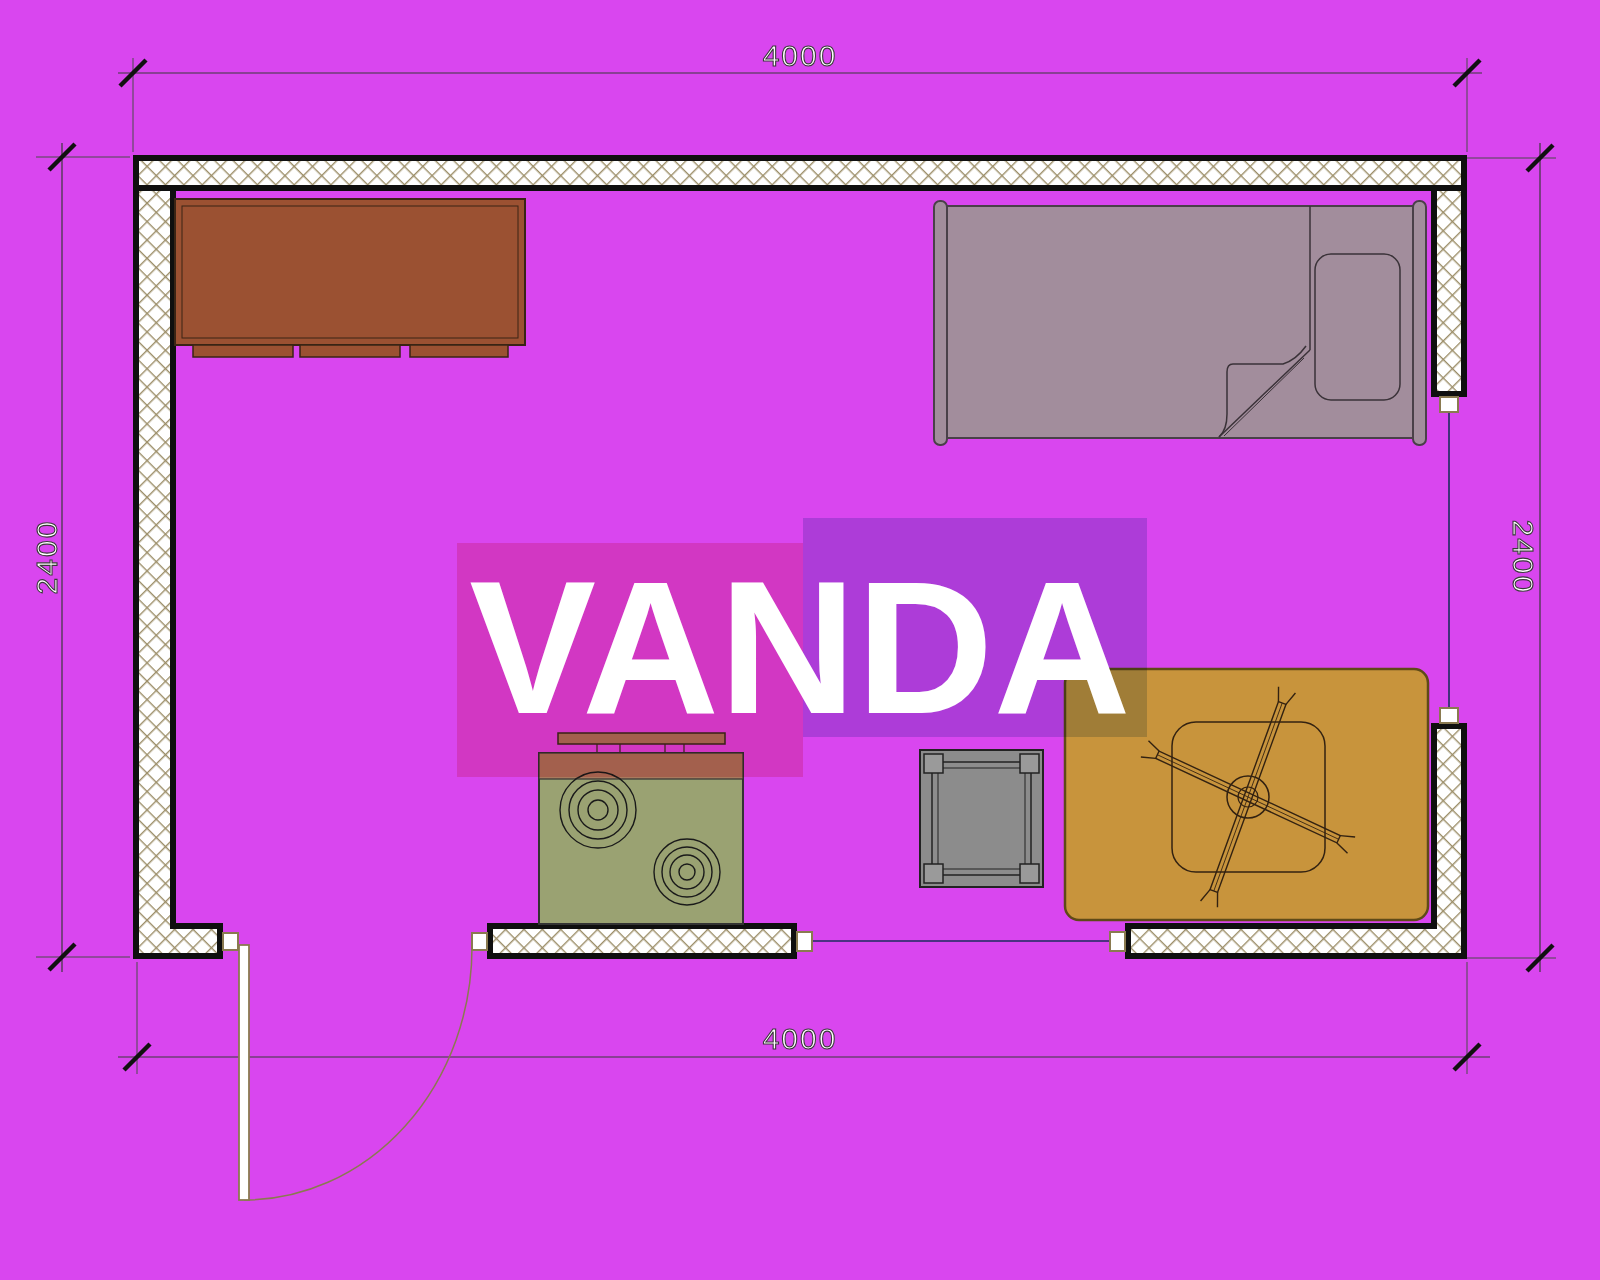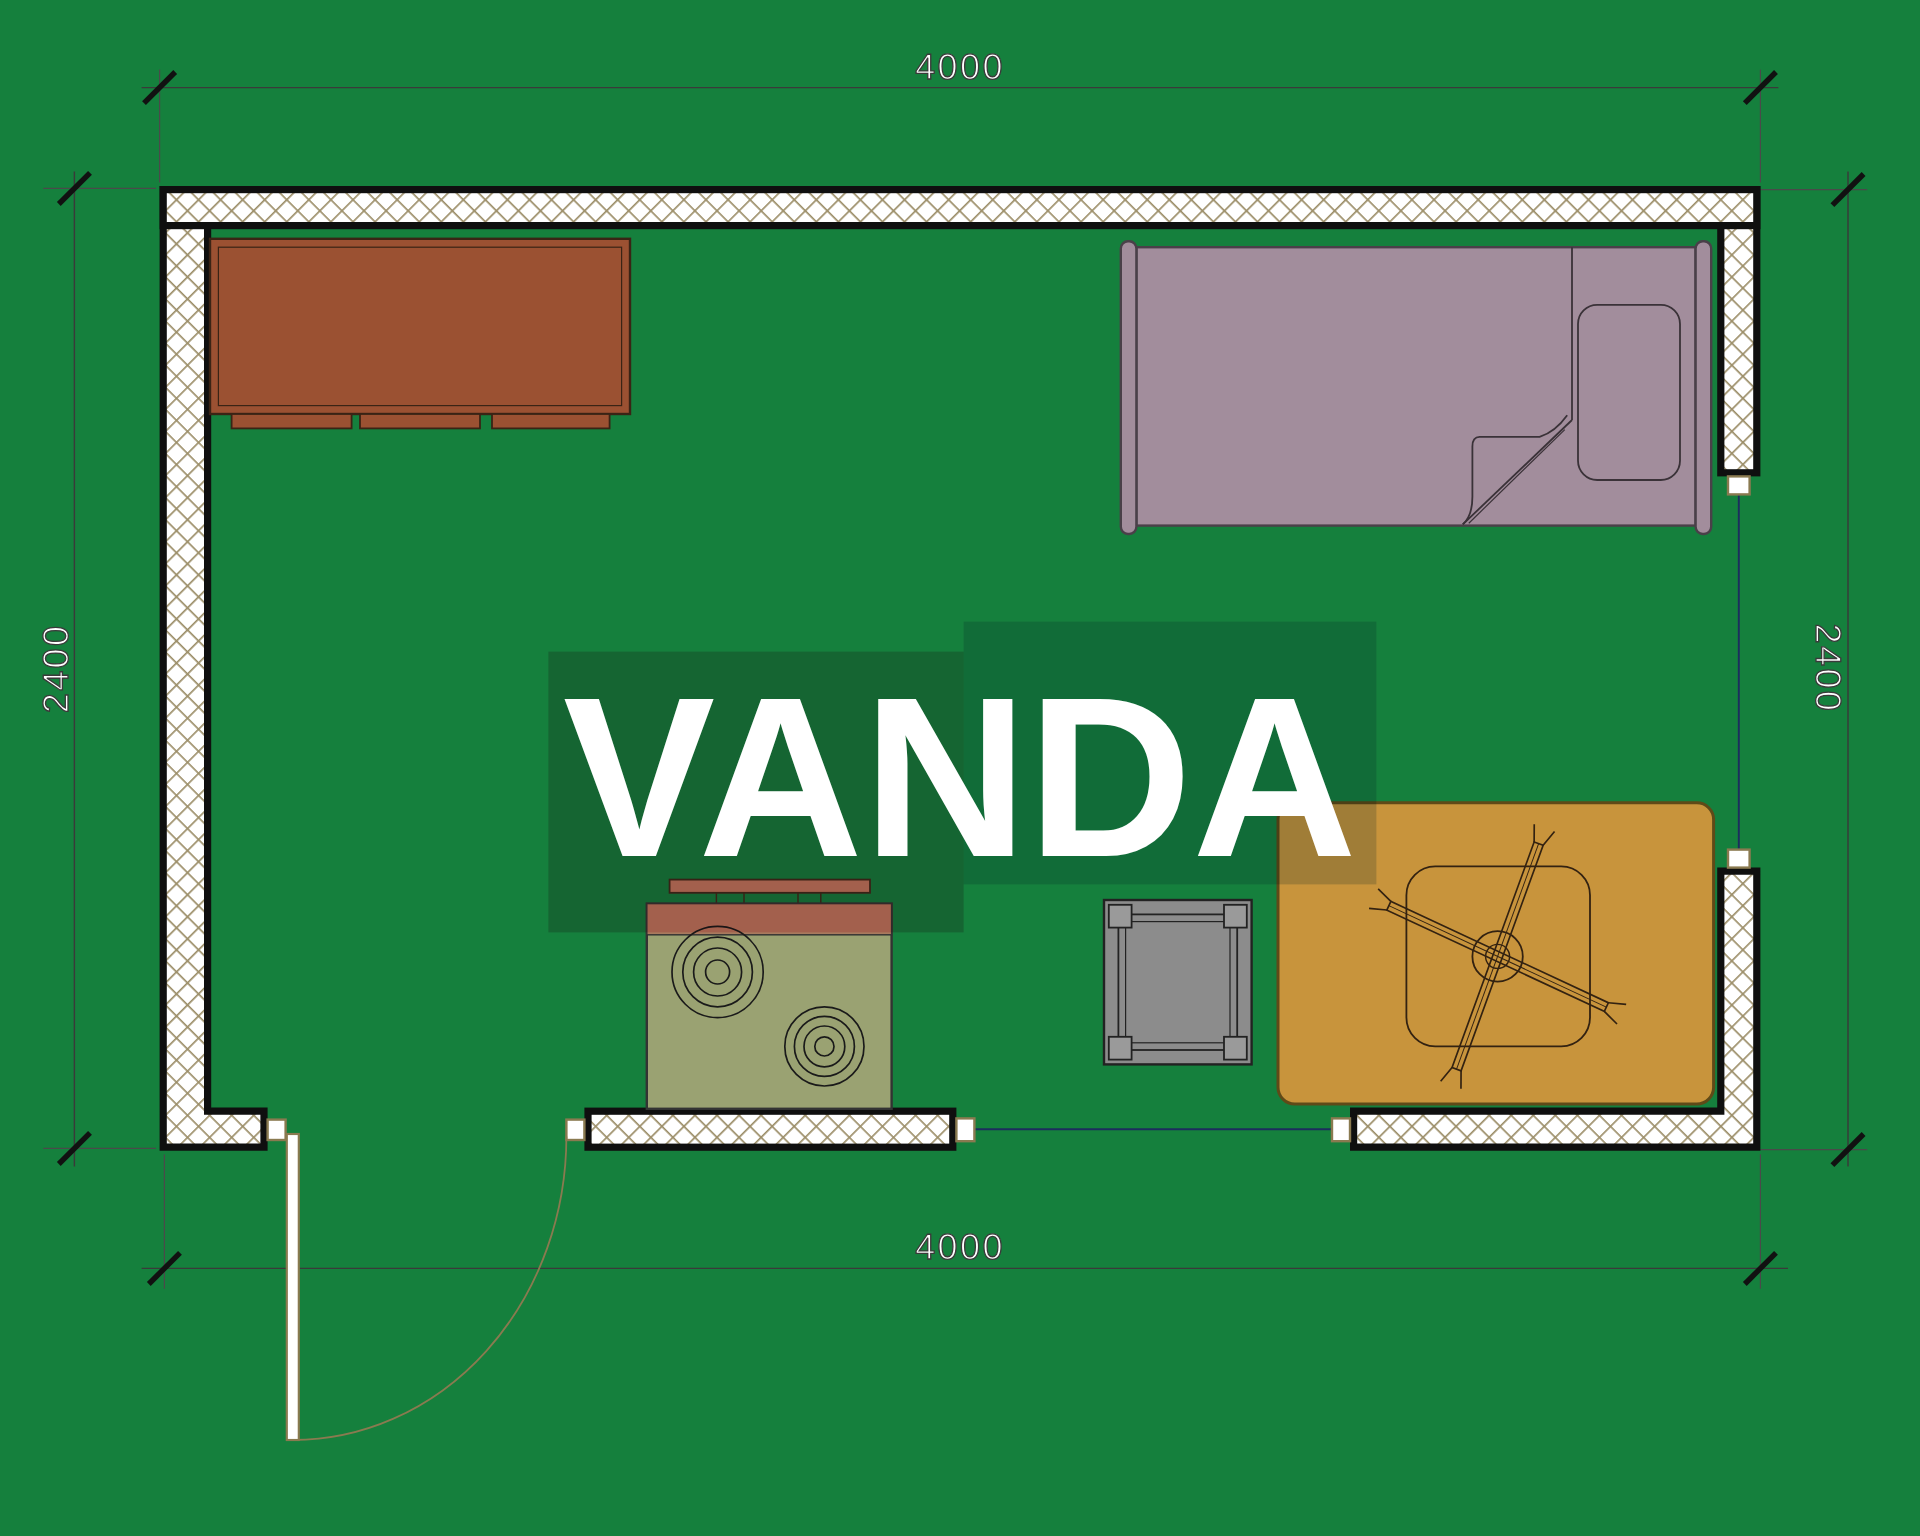--- a/index.html
+++ b/index.html
@@ -1,17 +1,17 @@
 <!DOCTYPE html>
 <html><head>
 <meta charset="utf-8">
 <style>
   html,body { margin:0; padding:0; background:#ffffff; }
   .page {
-    position:relative; width:1600px; height:1280px; background:#15803d;
+    position:relative; width:1600px; height:1280px; background:#d946ef;
     font-family:"Liberation Sans", sans-serif; overflow:hidden;
   }
   svg { display:block; }
   .wallshape { stroke:#0f0f0f; stroke-width:6; }
   .dimline  { stroke:#3a3a3a; stroke-width:1.2; fill:none; }
   .extline  { stroke:#4a4a4a; stroke-width:1;   fill:none; }
   .tick     { stroke:#111111; stroke-width:4.5; }
   .dimtext  {
     font-family:"Liberation Sans", sans-serif; font-size:30px; letter-spacing:2px;
     fill:#ffffff; stroke:#3a3a3a; stroke-width:1.1px; text-anchor:middle;

